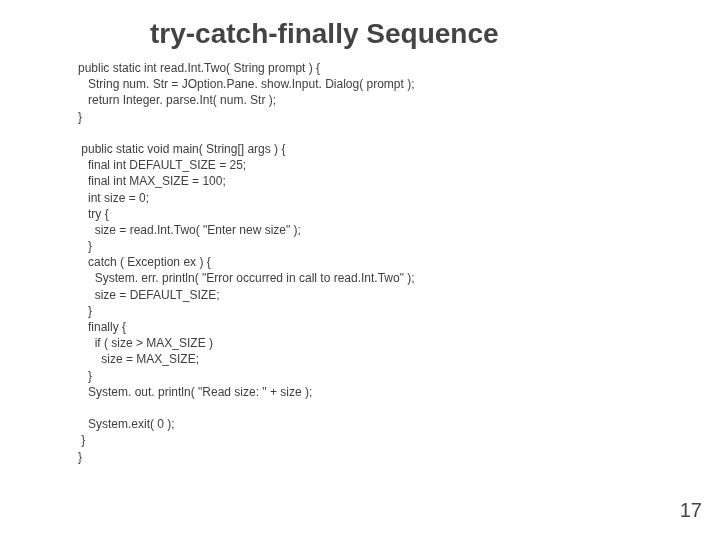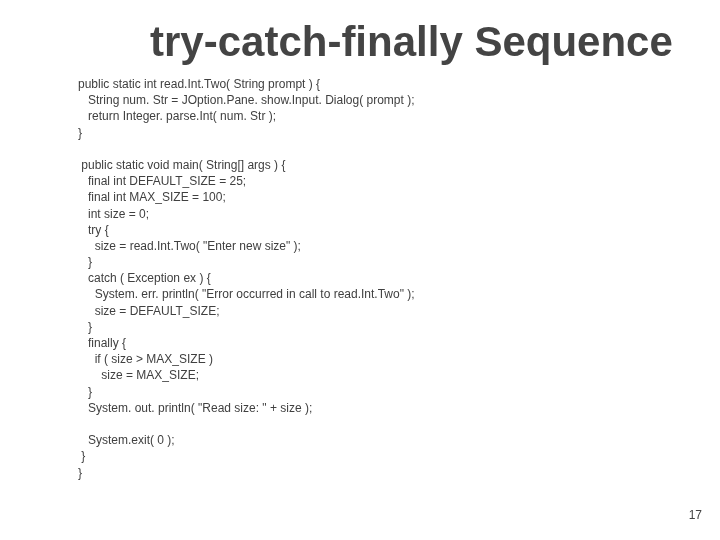--- a/index.html
+++ b/index.html
@@ -6,37 +6,37 @@
     margin: 0;
     padding: 0;
     width: 720px;
     height: 540px;
     background: #fff;
     font-family: Arial, Helvetica, sans-serif;
     position: relative;
     overflow: hidden;
   }
   .title {
-    font-size: 42px;
+    font-size: 28px;
     font-weight: bold;
     color: #444;
     margin: 18px 0 10px 150px;
   }
   .code {
     font-size: 12px;
     line-height: 1.35;
     color: #404040;
     margin-left: 78px;
     white-space: pre;
   }
   .page-num {
     position: absolute;
     right: 18px;
     bottom: 18px;
-    font-size: 12px;
+    font-size: 20px;
     color: #444;
   }
 </style>
 </head>
 <body>
 
 <div class="title">try-catch-finally Sequence</div>
 
 <div class="code">public static int read.Int.Two( String prompt ) {
    String num. Str = JOption.Pane. show.Input. Dialog( prompt );

